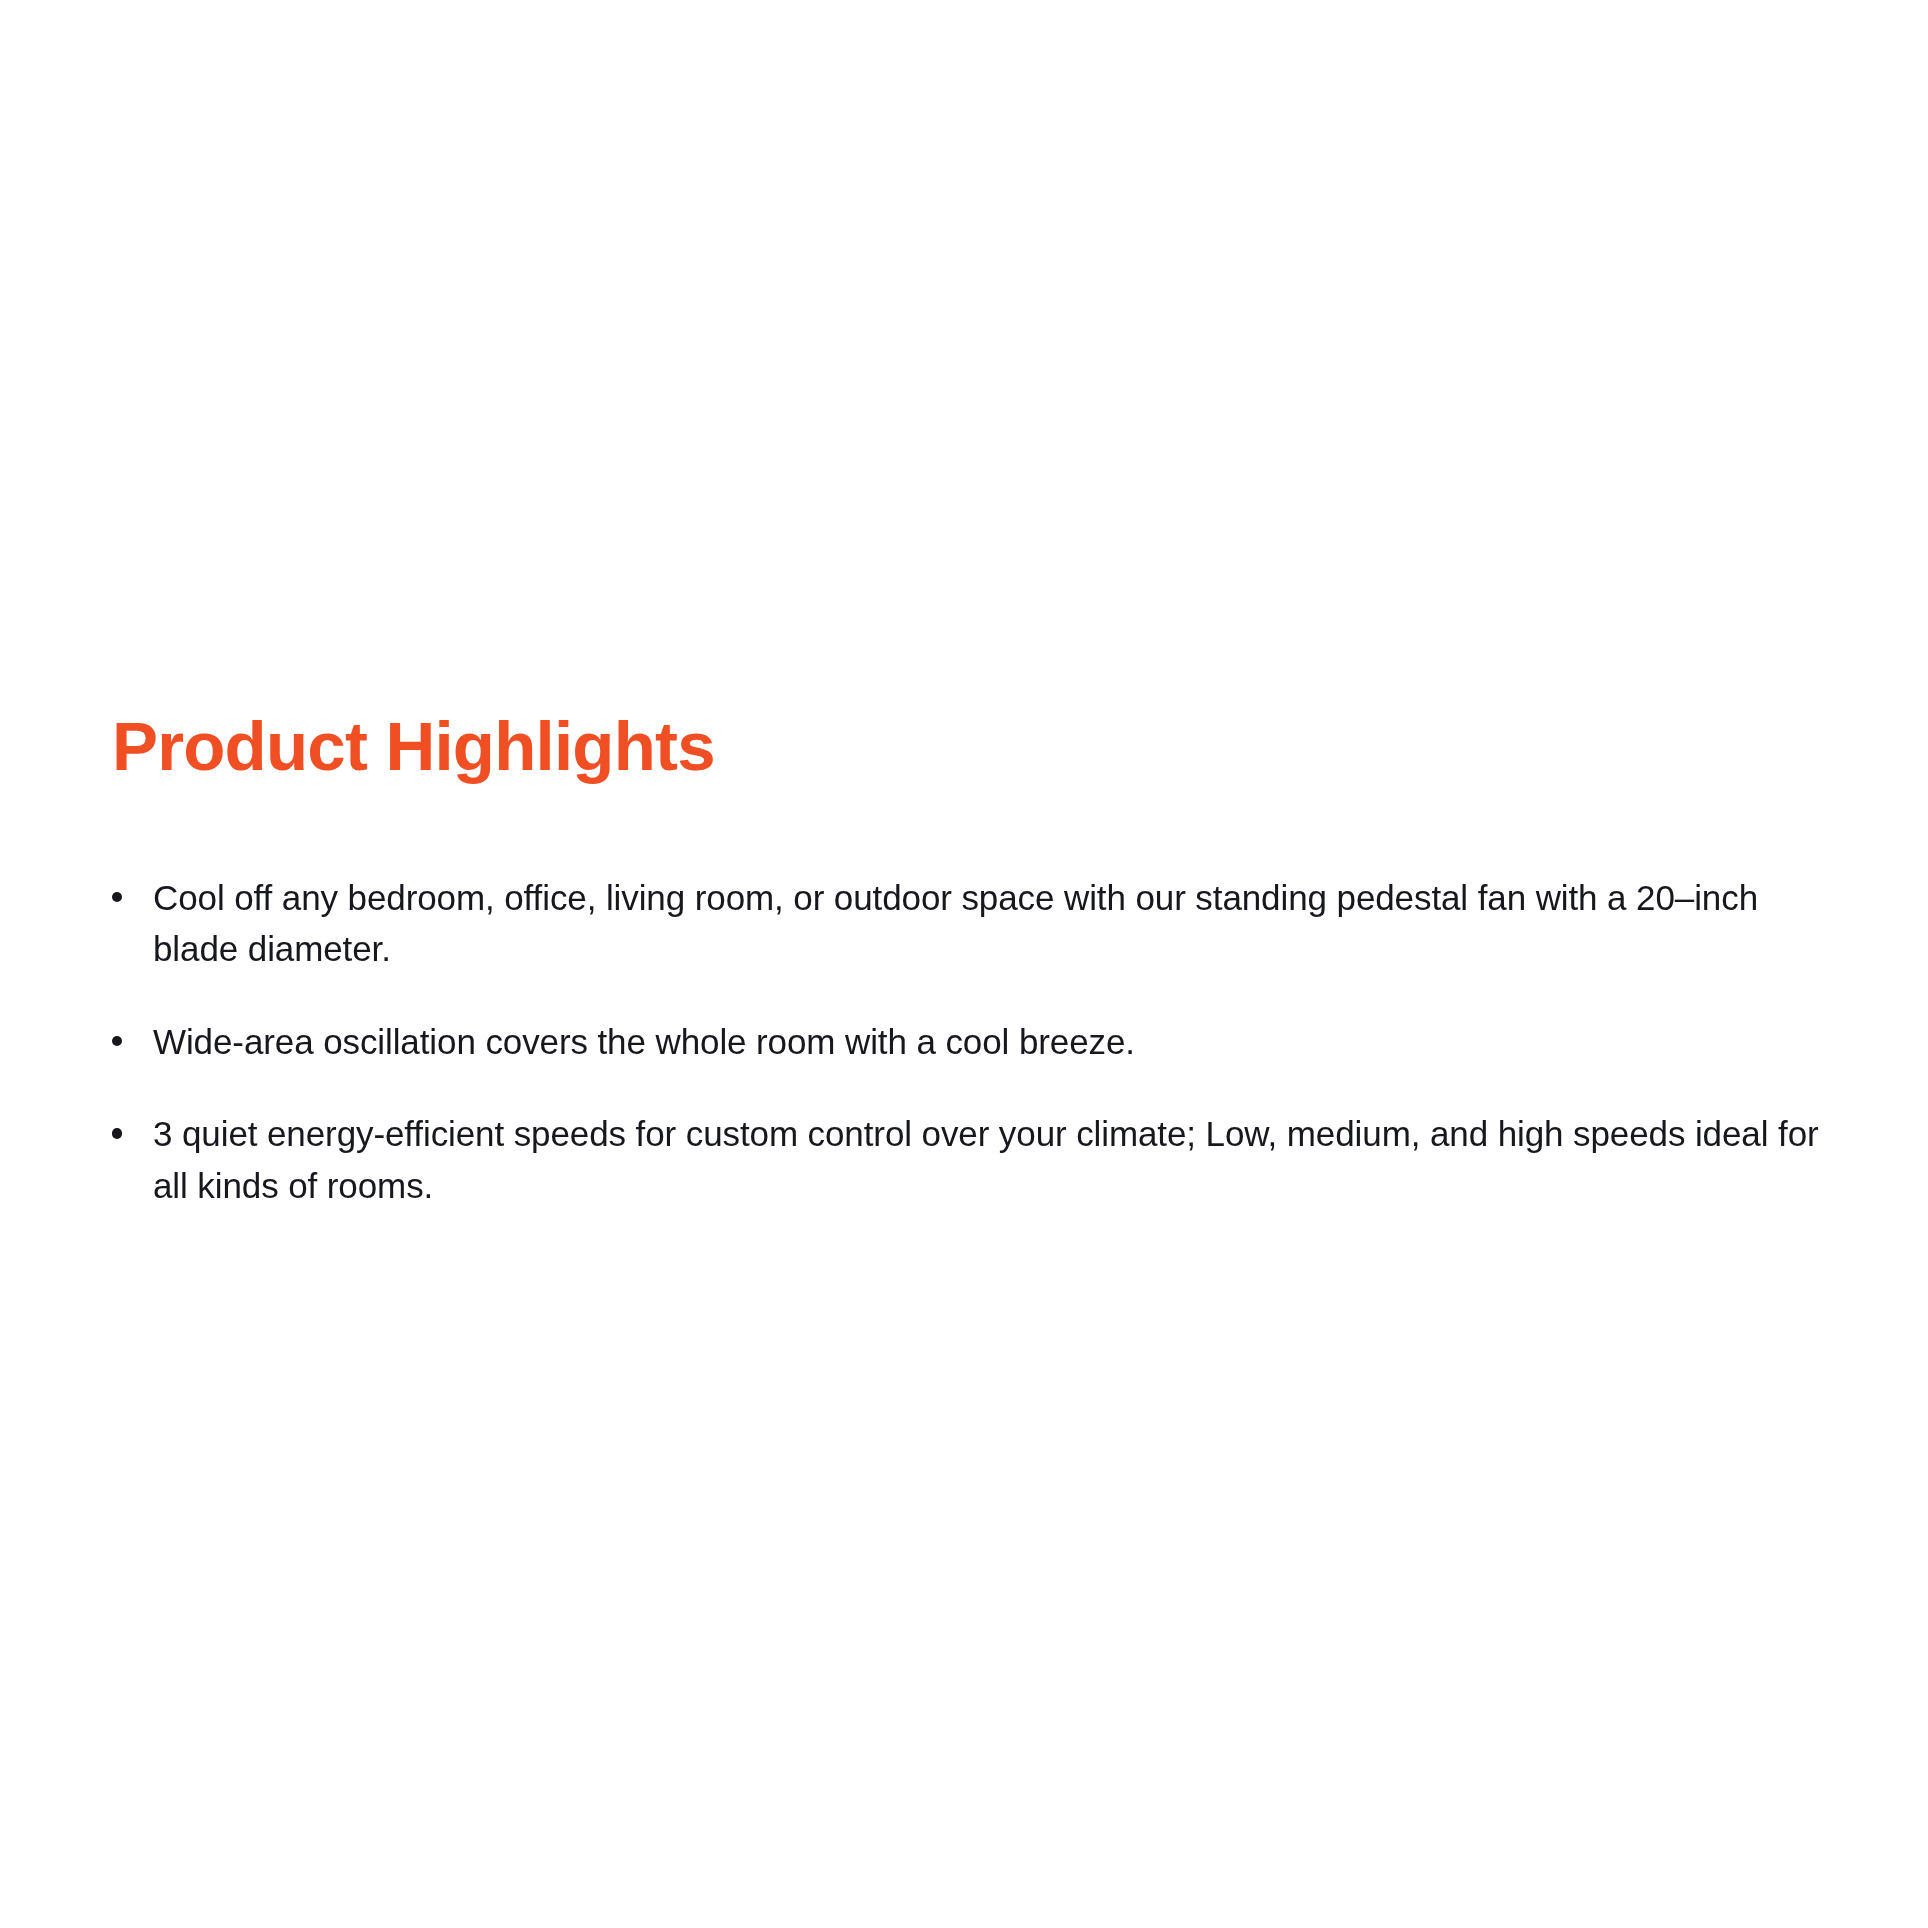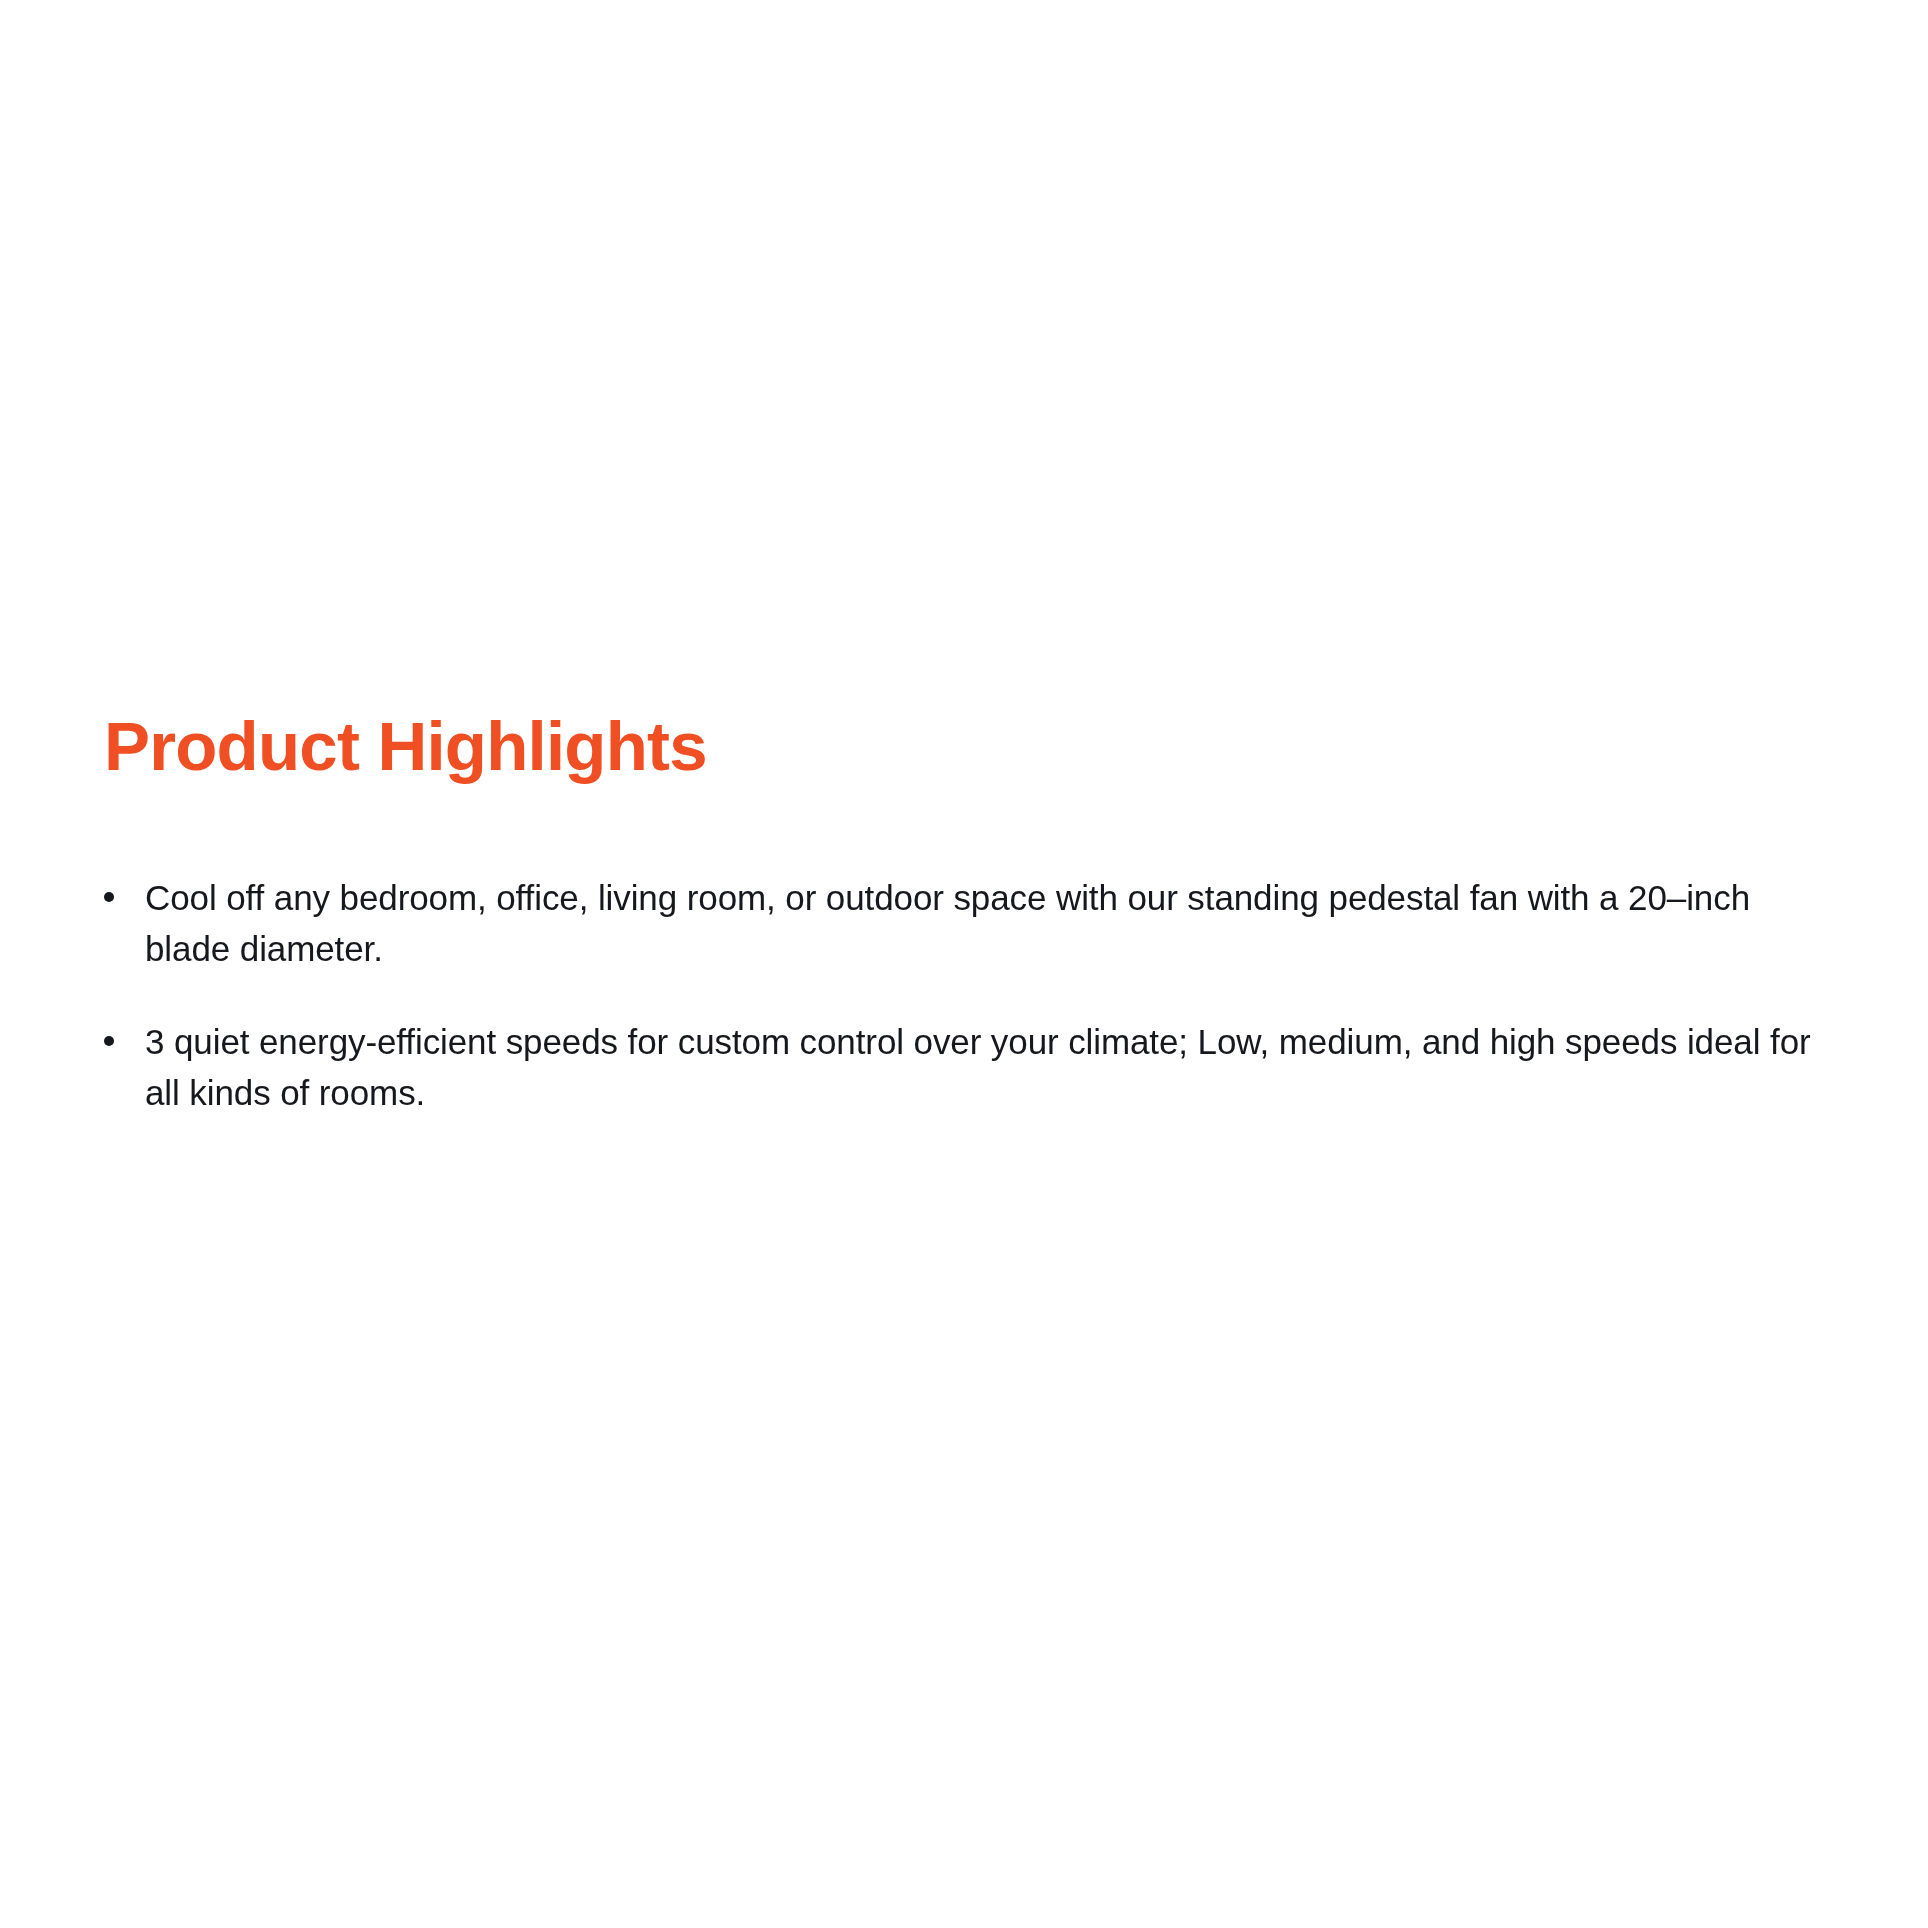--- a/index.html
+++ b/index.html
@@ -18,21 +18,21 @@
   .page {
     position: relative;
     width: 1928px;
     height: 1928px;
     background: #ffffff;
     box-sizing: border-box;
   }
 
   .content {
     position: absolute;
-    left: 104px;
+    left: 112px;
     top: 712px;
     width: 1723px;
   }
 
   .section-title {
     margin: 0;
     padding: 0;
     font-family: "Liberation Sans", sans-serif;
     font-size: 69px;
     font-weight: 700;
@@ -88,20 +88,24 @@
 
     <h1 class="section-title">Product Highlights</h1>
 
     <ul class="highlights-list">
 
       <li class="highlight-item">
         <span class="bullet-dot"></span>
         <span class="highlight-text">Cool off any bedroom, office, living room, or outdoor space with our standing pedestal fan with a 20–inch blade diameter.</span>
       </li>
 
+      <li class="highlight-item">
+        <span class="bullet-dot"></span>
+        <span class="highlight-text">Wide-area oscillation covers the whole room with a cool breeze.</span>
+      </li>
 
       <li class="highlight-item">
         <span class="bullet-dot"></span>
         <span class="highlight-text">3 quiet energy-efficient speeds for custom control over your climate; Low, medium, and high speeds ideal for all kinds of rooms.</span>
       </li>
 
     </ul>
 
   </div>
 

